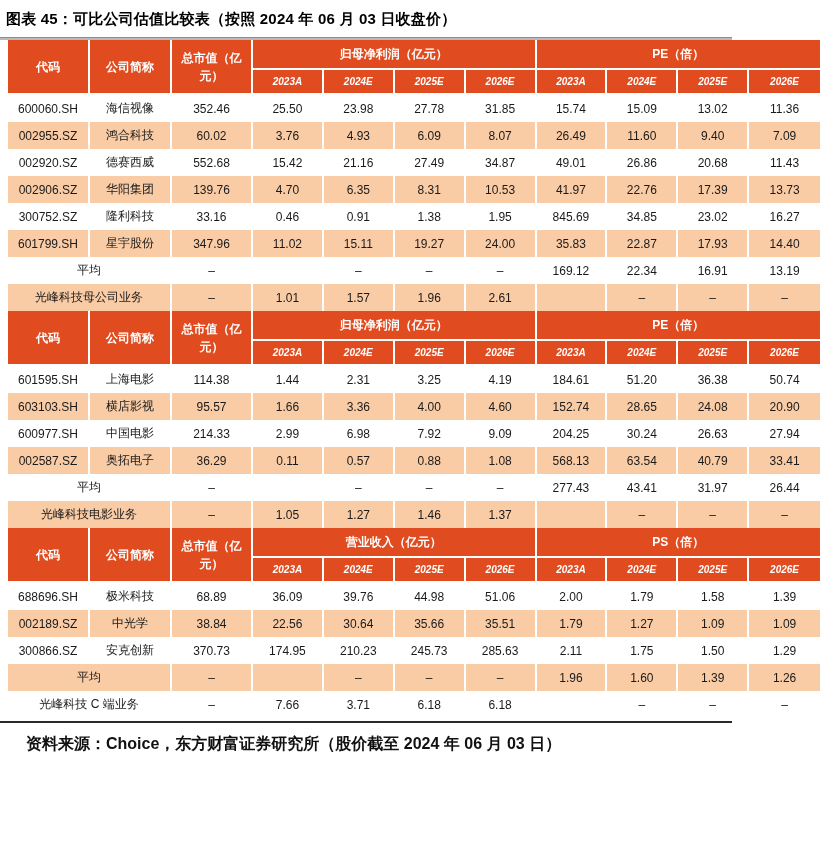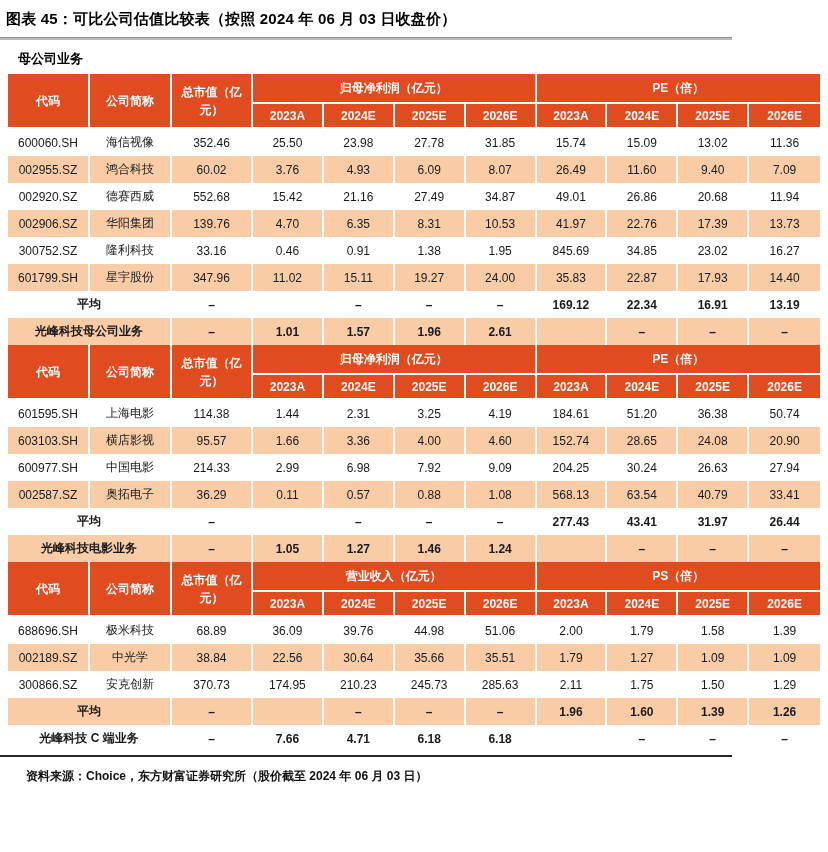--- a/index.html
+++ b/index.html
@@ -42,54 +42,53 @@
     font-weight: bold;
     border-right: 2px solid #ffffff;
     border-bottom: 2px solid #ffffff;
     text-align: center;
     vertical-align: middle;
     font-size: 12px;
     padding: 1px 4px;
     line-height: 1.5;
   }
   table.val-table thead tr.group-row th { height: 30px; }
-  table.val-table thead th.year { height: 25px; font-size: 12px; }
+  table.val-table thead th.year { height: 25px; font-size: 10px; font-style: italic; }
   table.val-table thead th:last-child { border-right: none; }
   table.val-table tbody td {
     text-align: center;
     vertical-align: middle;
     height: 27px;
     border-right: 2px solid #ffffff;
     font-size: 12px;
     color: #1a1a1a;
     background: #ffffff;
   }
   table.val-table tbody td:last-child { border-right: none; }
   table.val-table tbody tr.alt td { background: #F9CCA6; }
-  table.val-table tbody tr.bold td { font-weight: bold; }
+  table.val-table tbody tr.bold td { font-weight: normal; }
   .bottom-rule {
     height: 2px;
     background: #2a2a2a;
     margin-top: 3px;
   }
   .source {
-    font-size: 12px;
+    font-size: 16px;
     font-weight: 600;
     padding: 11px 12px 0 26px;
     color: #111;
   }
 </style>
 </head>
 <body>
 
 <div class="page">
   <div class="fig-title">图表 45：可比公司估值比较表（按照 2024 年 06 月 03 日收盘价）</div>
   <div class="title-rule"></div>
   <div id="tables-container">
-      <div class="section-label">母公司业务</div>
       <table class="val-table">
         <colgroup>
           <col style="width: 82px;">
           <col style="width: 82px;">
           <col style="width: 81px;">
           <col>
           <col>
           <col>
           <col>
           <col>
@@ -147,21 +146,21 @@
             <td>002920.SZ</td>
             <td>德赛西威</td>
             <td>552.68</td>
             <td>15.42</td>
             <td>21.16</td>
             <td>27.49</td>
             <td>34.87</td>
             <td>49.01</td>
             <td>26.86</td>
             <td>20.68</td>
-            <td>11.94</td>
+            <td>11.43</td>
           </tr>
           <tr class="alt">
             <td>002906.SZ</td>
             <td>华阳集团</td>
             <td>139.76</td>
             <td>4.70</td>
             <td>6.35</td>
             <td>8.31</td>
             <td>10.53</td>
             <td>41.97</td>
@@ -318,21 +317,21 @@
             <td>43.41</td>
             <td>31.97</td>
             <td>26.44</td>
           </tr>
           <tr class="alt bold">
             <td colspan="2">光峰科技电影业务</td>
             <td>–</td>
             <td>1.05</td>
             <td>1.27</td>
             <td>1.46</td>
-            <td>1.24</td>
+            <td>1.37</td>
             <td></td>
             <td>–</td>
             <td>–</td>
             <td>–</td>
           </tr>
         </tbody>
       </table>
       <table class="val-table">
         <colgroup>
           <col style="width: 82px;">
@@ -415,21 +414,21 @@
             <td>–</td>
             <td>1.96</td>
             <td>1.60</td>
             <td>1.39</td>
             <td>1.26</td>
           </tr>
           <tr class="bold">
             <td colspan="2">光峰科技 C 端业务</td>
             <td>–</td>
             <td>7.66</td>
-            <td>4.71</td>
+            <td>3.71</td>
             <td>6.18</td>
             <td>6.18</td>
             <td></td>
             <td>–</td>
             <td>–</td>
             <td>–</td>
           </tr>
         </tbody>
       </table>
     </div>

